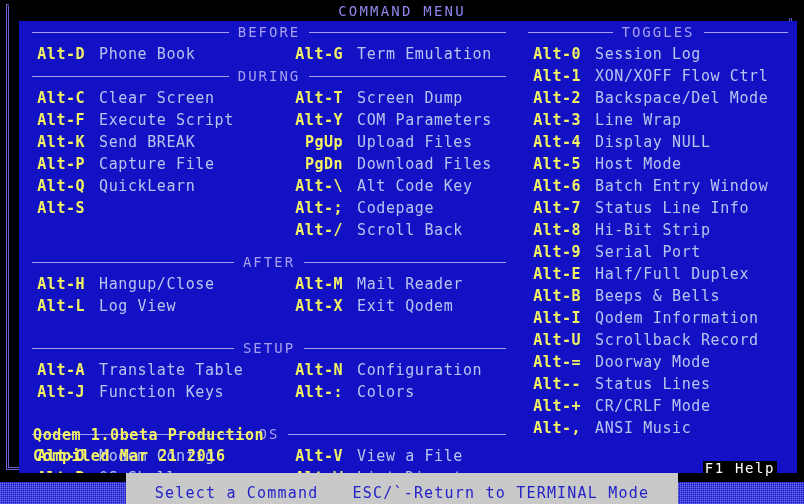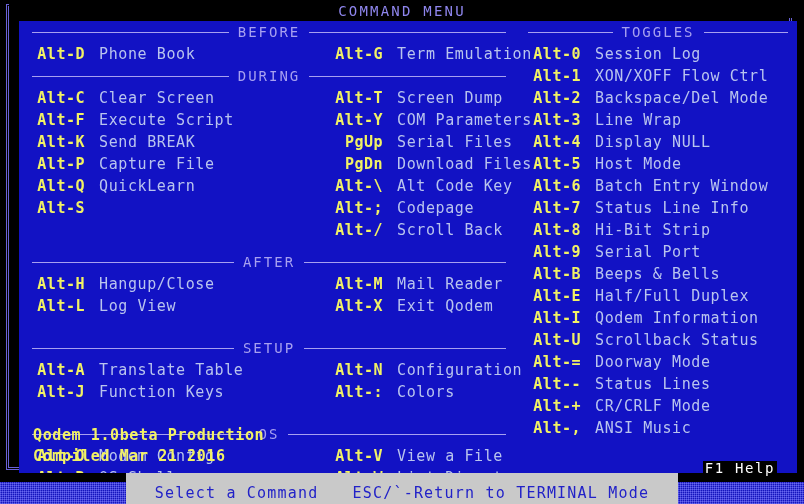--- a/index.html
+++ b/index.html
@@ -118,21 +118,20 @@
   }
   .section-head .label { flex: 0 0 auto; }
 
   
   .rows { position: relative; }
   .row {
     display: flex;
     height: 22px;
     line-height: 22px;
     font-size: 15px;
-    gap: 40px;
   }
   .pair {
     display: flex;
     align-items: center;
   }
   .pair .key {
     color: #f2f264;
     font-weight: bold;
     width: 62px;
     text-align: right;
@@ -257,21 +256,21 @@
                 <span class="desc">COM Parameters</span>
               </div>
             </div>
             <div class="row">
               <div class="pair colA">
                 <span class="key">Alt-K</span>
                 <span class="desc">Send BREAK</span>
               </div>
               <div class="pair colB">
                 <span class="key">PgUp</span>
-                <span class="desc">Serial Files</span>
+                <span class="desc">Upload Files</span>
               </div>
             </div>
             <div class="row">
               <div class="pair colA">
                 <span class="key">Alt-P</span>
                 <span class="desc">Capture File</span>
               </div>
               <div class="pair colB">
                 <span class="key">PgDn</span>
                 <span class="desc">Download Files</span>
@@ -458,40 +457,40 @@
                 </div>
               </div>
               <div class="row">
                 <div class="pair colC">
                   <span class="key">Alt-9</span>
                   <span class="desc">Serial Port</span>
                 </div>
               </div>
               <div class="row">
                 <div class="pair colC">
+                  <span class="key">Alt-E</span>
+                  <span class="desc">Half/Full Duplex</span>
+                </div>
+              </div>
+              <div class="row">
+                <div class="pair colC">
                   <span class="key">Alt-B</span>
                   <span class="desc">Beeps &amp; Bells</span>
                 </div>
               </div>
               <div class="row">
                 <div class="pair colC">
-                  <span class="key">Alt-E</span>
-                  <span class="desc">Half/Full Duplex</span>
-                </div>
-              </div>
-              <div class="row">
-                <div class="pair colC">
                   <span class="key">Alt-I</span>
                   <span class="desc">Qodem Information</span>
                 </div>
               </div>
               <div class="row">
                 <div class="pair colC">
                   <span class="key">Alt-U</span>
-                  <span class="desc">Scrollback Status</span>
+                  <span class="desc">Scrollback Record</span>
                 </div>
               </div>
               <div class="row">
                 <div class="pair colC">
                   <span class="key">Alt-=</span>
                   <span class="desc">Doorway Mode</span>
                 </div>
               </div>
               <div class="row">
                 <div class="pair colC">

